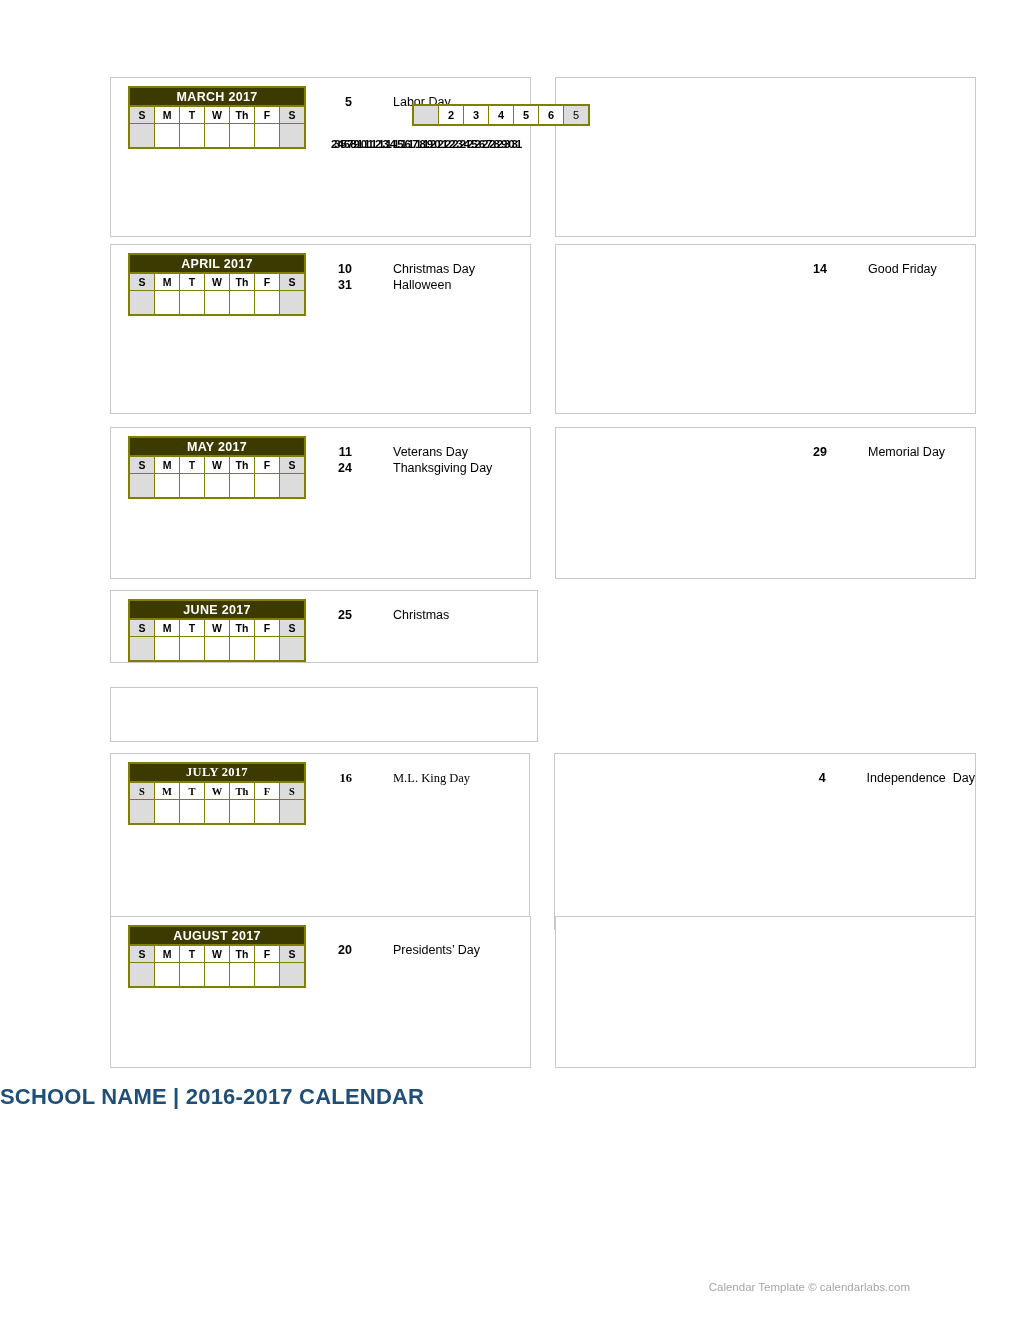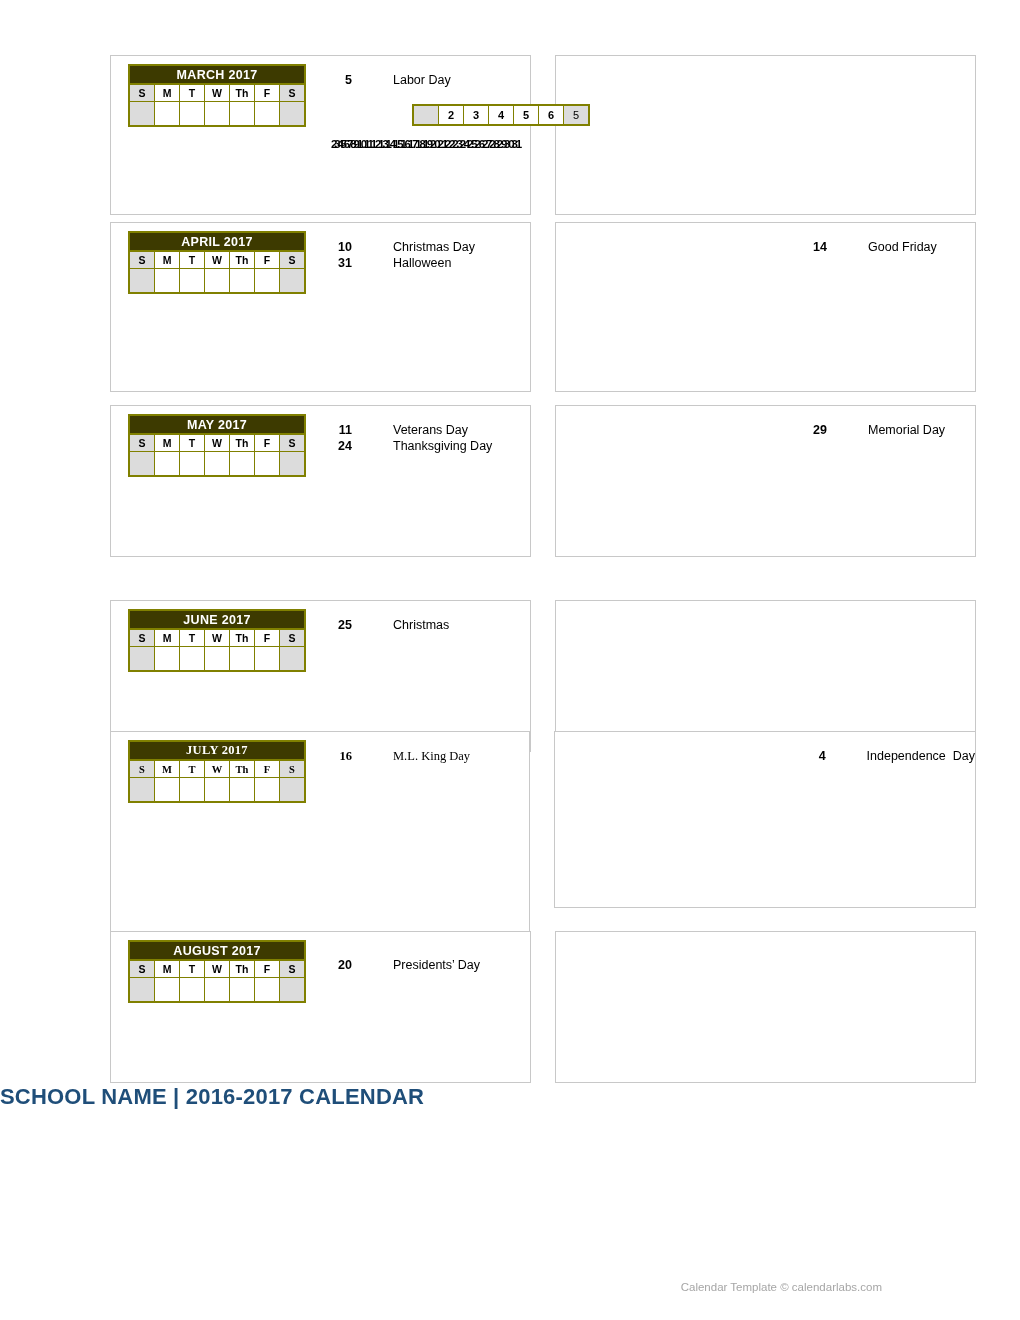--- a/index.html
+++ b/index.html
@@ -23,20 +23,21 @@
     width: 1020px; height: 1320px;
   }
 
   
   .month-row {
     position: absolute;
     left: 110px;
     width: 866px;
     display: flex;
     gap: 24px;
+    margin-top: 22px;
   }
   .panel {
     border: 1px solid #c8c8c8;
     background: #ffffff;
     box-sizing: border-box;
     position: relative;
   }
   .panel-left  { width: 428px; display: flex; }
   .panel-right { width: 428px; }
 
@@ -162,21 +163,21 @@
     letter-spacing: .2px;
   }
 
   
   #footer {
     position: absolute;
     left: 0;
     top: 1281px;
     width: 1020px;
     text-align: center;
-    padding-right: 58px;
+    padding-right: 30px;
     box-sizing: border-box;
     font-size: 11.5px;
     color: #a6a6a6;
   }
   #footer .fc { text-align: right; padding-right: 80px; }
 </style>
 </head>
 <body>
 
 <div id="page">
@@ -315,21 +316,21 @@
     <div class="panel panel-right" style="height:152px;">
       <div class="holidays-right">
         <div class="hol-line">
           <span class="hol-date">29</span>
           <span class="hol-name">Memorial Day</span>
         </div>
       </div>
     </div>
   </div>
 
-  <div class="month-row" style="top:600px;height:152px;">
+  <div class="month-row" style="top:568px;height:152px;flex-direction:column;">
     <div class="panel panel-left" style="height:152px;">
       <div class="mini-wrap">
         <table class="mini">
           <tbody>
               <tr>
                 <td class="month-title" colspan="7">JUNE 2017</td>
               </tr>
           <tr>
             <td class="dow we">S</td>
             <td class="dow">M</td>
@@ -402,21 +403,21 @@
     <div class="panel panel-right" style="height:177px;">
       <div class="holidays-right">
         <div class="hol-line">
           <span class="hol-date">4</span>
           <span class="hol-name">Independence  Day</span>
         </div>
       </div>
     </div>
   </div>
 
-  <div class="month-row" style="top:931px;height:152px;align-items:center;">
+  <div class="month-row" style="top:894px;height:152px;align-items:center;">
     <div class="panel panel-left" style="height:152px;">
       <div class="mini-wrap">
         <table class="mini">
           <tbody>
               <tr>
                 <td class="month-title" colspan="7">AUGUST 2017</td>
               </tr>
           <tr>
             <td class="dow we">S</td>
             <td class="dow">M</td>

